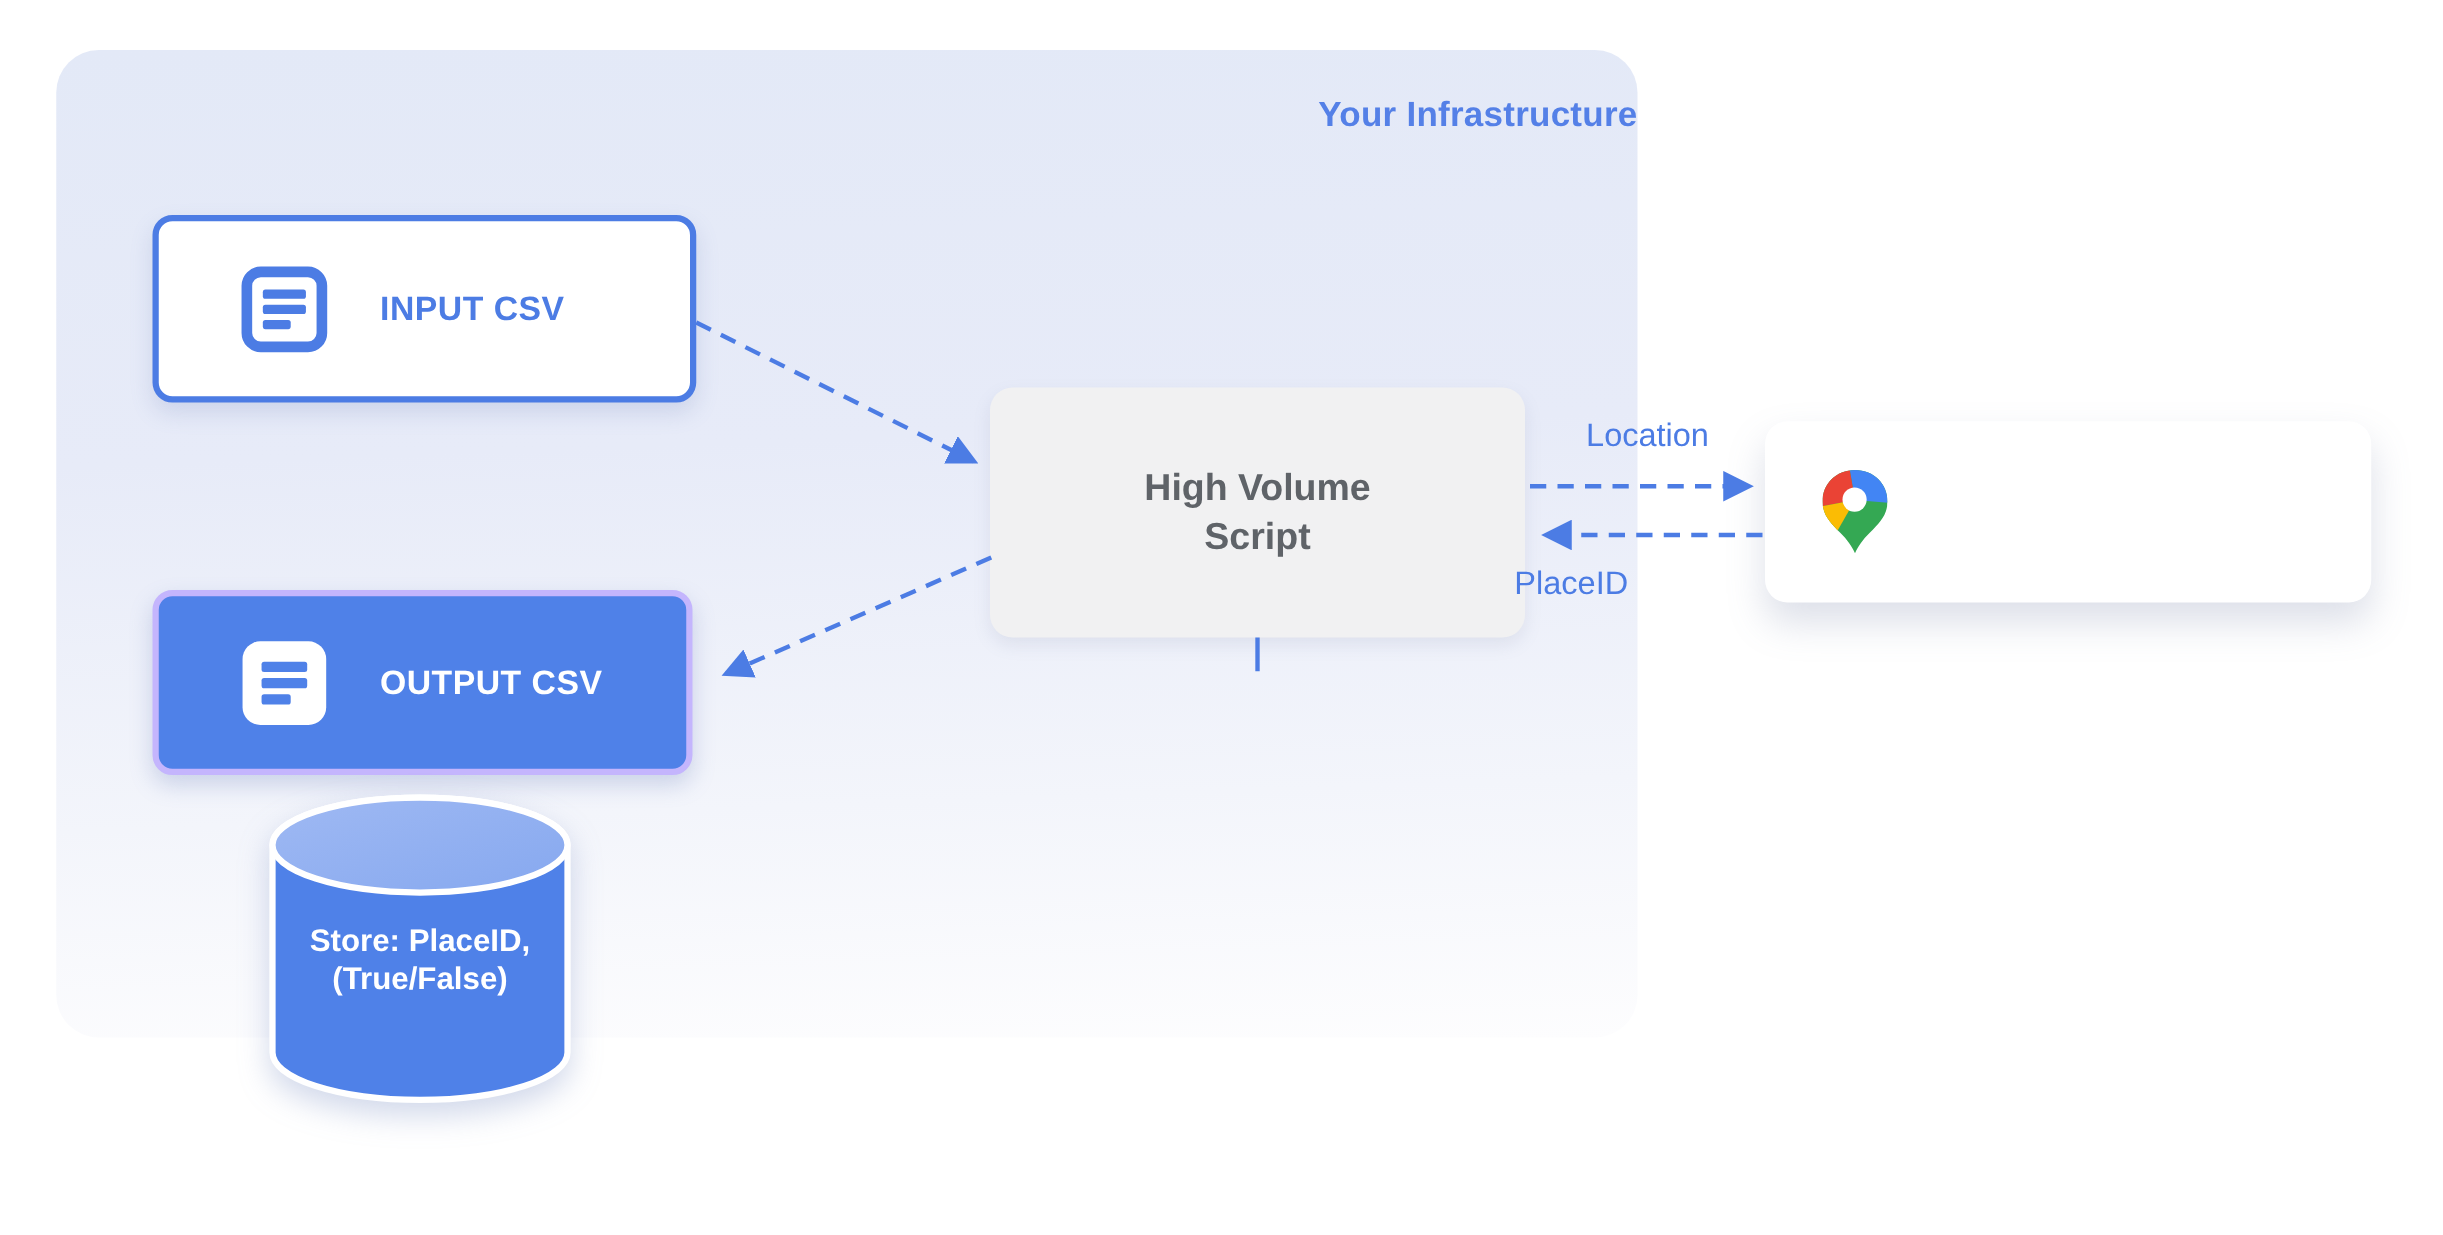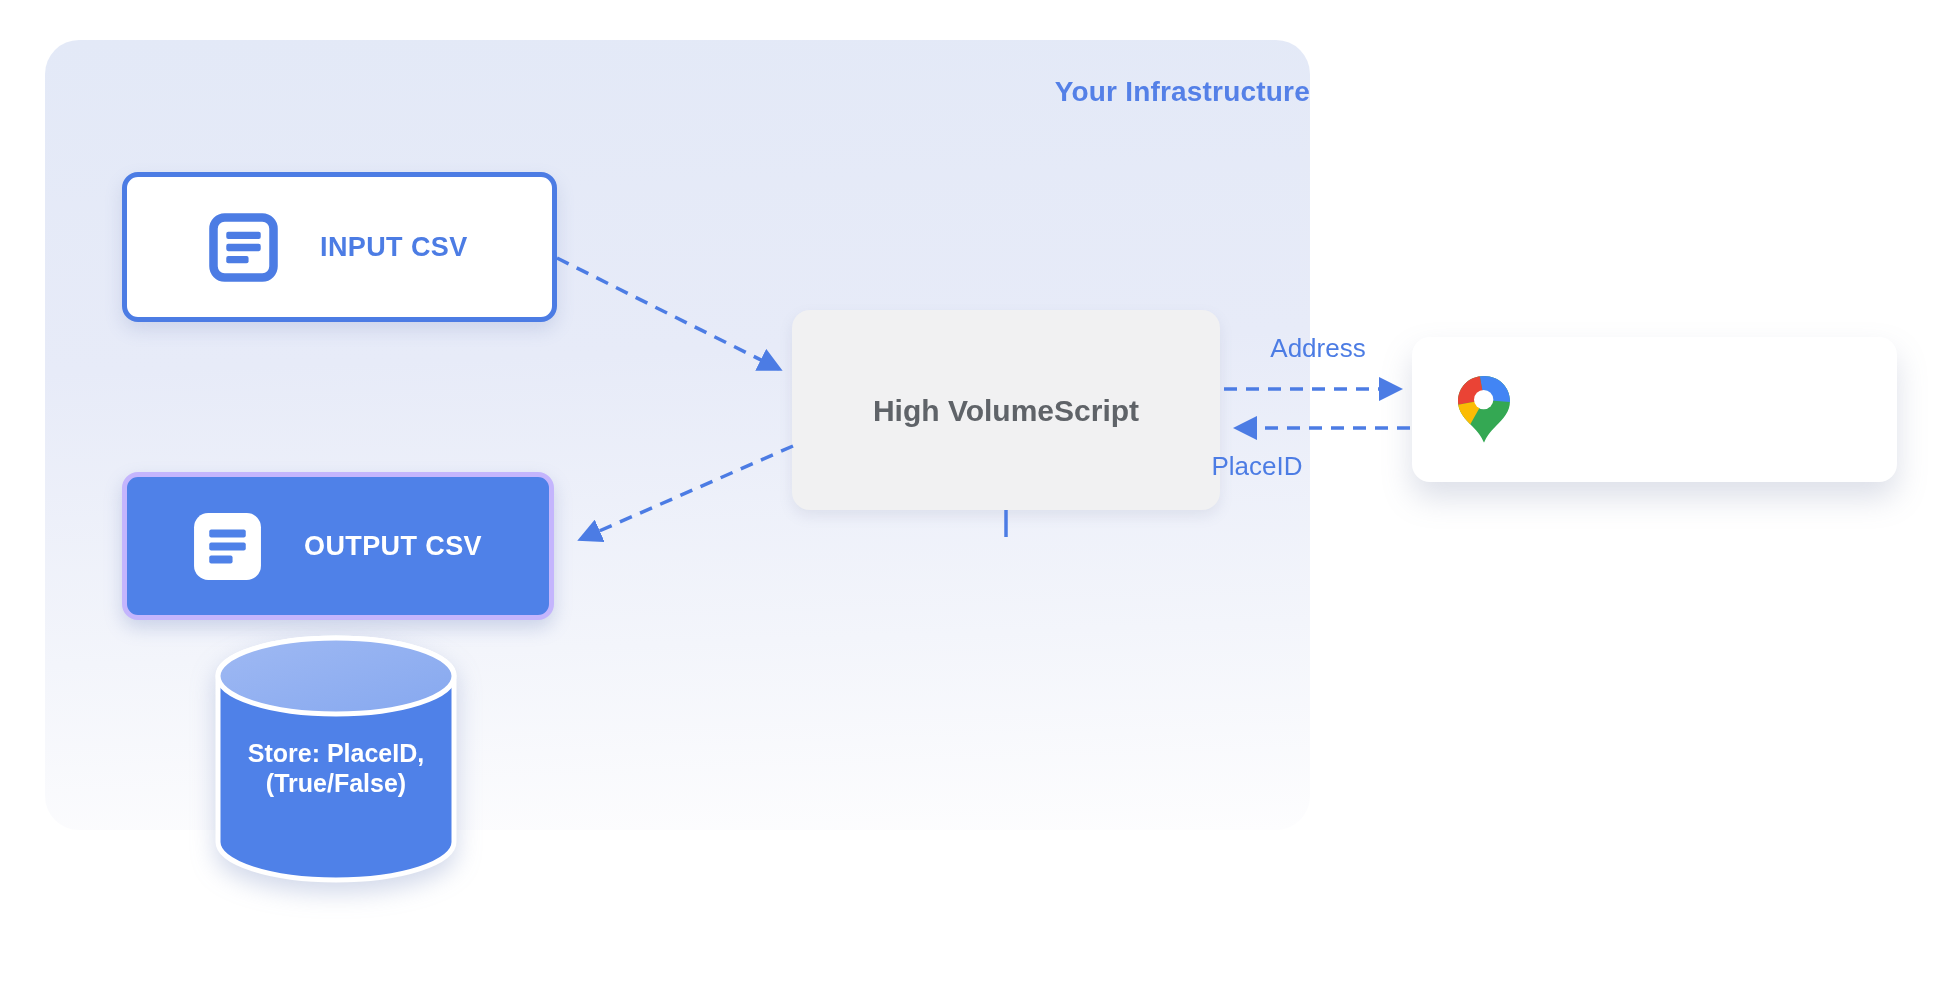--- a/index.html
+++ b/index.html
@@ -34,21 +34,21 @@
 
   
   .node { position: absolute; display: flex; align-items: center; }
 
   
   .input-csv {
     left: 122px; top: 172px; width: 435px; height: 150px;
     background: #ffffff;
     border: 5px solid #4c7ce4;
     border-radius: 16px;
-    padding-left: 80px;
+    padding-left: 64px;
     gap: 40px;
     box-shadow: 0 8px 18px rgba(104,126,186,0.20);
   }
   .input-csv .node-label {
     font-size: 27px; font-weight: 700; color: #4c7ce4; letter-spacing: 0.4px;
   }
 
   
   .output-csv {
     left: 122px; top: 472px; width: 432px; height: 148px;
@@ -77,21 +77,21 @@
     font-size: 25px;
     font-weight: 700;
     line-height: 30px;
   }
 
   
   .script-box {
     left: 792px; top: 310px; width: 428px; height: 200px;
     background: #f1f1f2;
     border-radius: 18px;
-    flex-direction: row;
+    flex-direction: column;
     justify-content: center;
     box-shadow: 0 6px 14px rgba(120,130,160,0.14);
   }
   .script-box .node-label {
     font-size: 30px; font-weight: 700; color: #5f6368;
     line-height: 39px; text-align: center;
   }
 
   
   .library-box {
@@ -198,21 +198,21 @@
       <g clip-path="url(#pinClip)">
         <rect x="0" y="0" width="90" height="110" fill="#34A853"></rect>
         <polygon points="45,40 38,0 95,0 95,44" fill="#4285F4"></polygon>
         <polygon points="45,40 38,0 10,8 2,48" fill="#EA4335"></polygon>
         <polygon points="45,40 2,48 2,84 24,77" fill="#FBBC04"></polygon>
         <circle cx="44.5" cy="39.5" r="14.5" fill="#ffffff"></circle>
       </g>
     </svg>
   </div>
 
-  <div class="edge-label location">Address</div>
+  <div class="edge-label location">Location</div>
   <div class="edge-label placeid">PlaceID</div>
 
   <svg class="overlay" width="1954" height="988" viewBox="0 0 1954 988">
     <defs>
       <marker id="arrowHead" viewBox="0 0 12 12" refX="10" refY="6" markerWidth="7" markerHeight="7" orient="auto">
         <path d="M0 0 L12 6 L0 12 Z" fill="#4c7ce4"></path>
       </marker>
     </defs>
     <line x1="557" y1="258" x2="779" y2="369" stroke="#4c7ce4" stroke-width="3.5" stroke-dasharray="13 9" marker-end="url(#arrowHead)"></line>
     <line x1="793" y1="446" x2="581" y2="539" stroke="#4c7ce4" stroke-width="3.5" stroke-dasharray="13 9" marker-end="url(#arrowHead)"></line>

